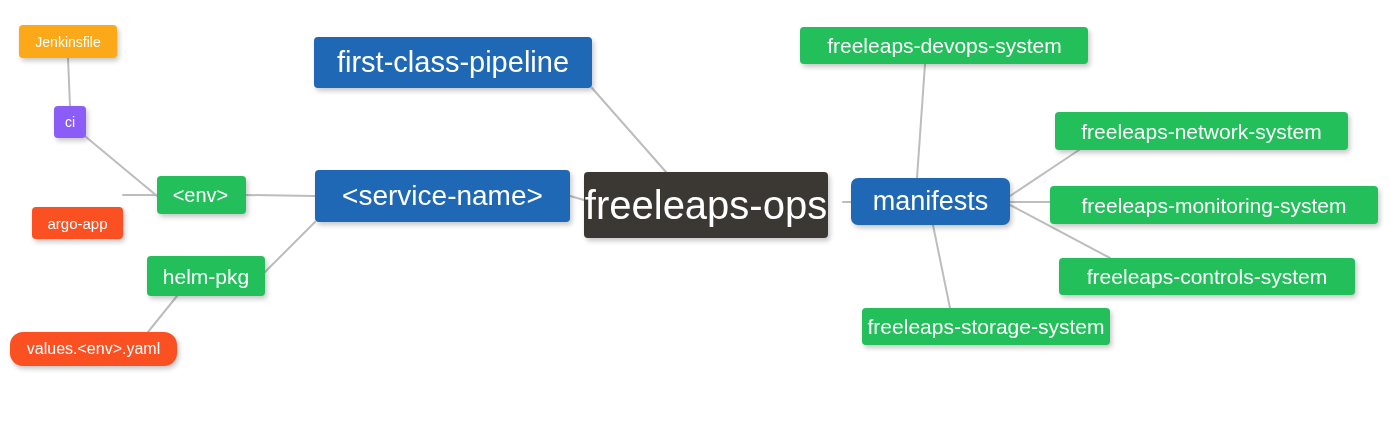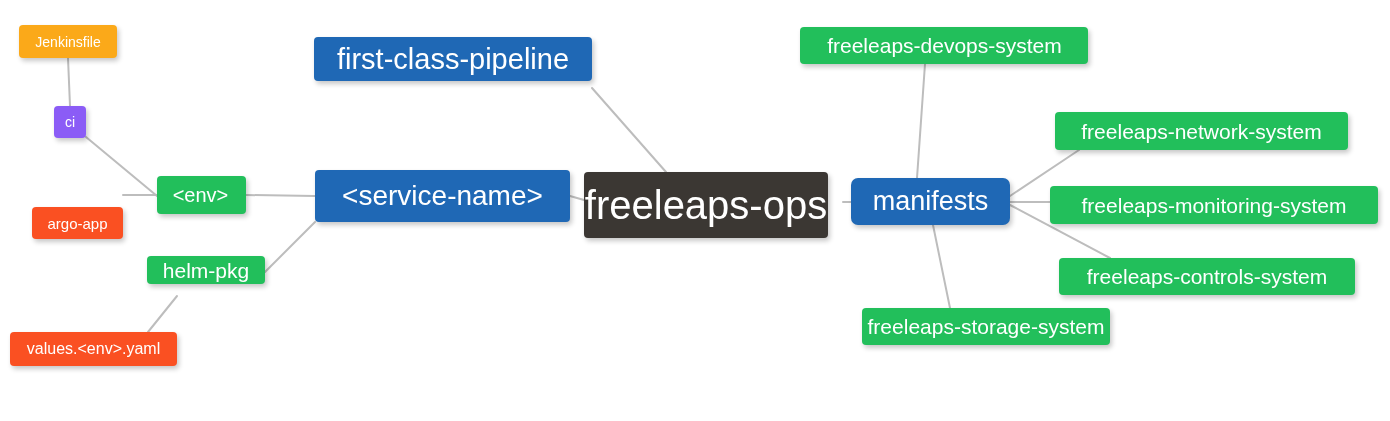--- a/index.html
+++ b/index.html
@@ -71,27 +71,27 @@
       </div>
       <div class="node node-red" style="left: 54px; top: 106px; width: 32px; height: 32px; background: #8b5cf6; font-size: 14px;">
         <span class="node-label">ci</span>
       </div>
       <div class="node node-red" style="left: 32px; top: 179px; width: 91px; height: 32px; background: rgb(250, 80, 34); font-size: 15px; margin-top: 28px;">
         <span class="node-label">argo-app</span>
       </div>
       <div class="node node-green" style="left: 157px; top: 176px; width: 89px; height: 38px; background: rgb(34, 191, 91); font-size: 20px; padding-left: 8px;">
         <span class="node-label">&lt;env&gt;</span>
       </div>
-      <div class="node node-green" style="left: 147px; top: 256px; width: 118px; height: 28px; background: rgb(34, 191, 91); font-size: 21px;">
+      <div class="node node-green" style="left: 147px; top: 256px; width: 118px; height: 40px; background: rgb(34, 191, 91); font-size: 21px;">
         <span class="node-label">helm-pkg</span>
       </div>
-      <div class="node node-red" style="left: 10px; top: 332px; width: 167px; height: 34px; background: rgb(250, 80, 34); font-size: 16px;">
+      <div class="node node-red" style="left: 10px; top: 332px; width: 167px; height: 34px; background: rgb(250, 80, 34); font-size: 16px; border-radius: 13px;">
         <span class="node-label">values.&lt;env&gt;.yaml</span>
       </div>
-      <div class="node node-blue" style="left: 314px; top: 37px; width: 278px; height: 44px; background: rgb(31, 104, 181); font-size: 29px;">
+      <div class="node node-blue" style="left: 314px; top: 37px; width: 278px; height: 51px; background: rgb(31, 104, 181); font-size: 29px;">
         <span class="node-label">first-class-pipeline</span>
       </div>
       <div class="node node-blue" style="left: 315px; top: 170px; width: 255px; height: 52px; background: rgb(31, 104, 181); font-size: 28px;">
         <span class="node-label">&lt;service-name&gt;</span>
       </div>
       <div class="node node-root" style="left: 584px; top: 172px; width: 244px; height: 66px; background: rgb(59, 55, 51); font-size: 40px;">
         <span class="node-label">freeleaps-ops</span>
       </div>
       <div class="node node-blue" style="left: 851px; top: 178px; width: 159px; height: 47px; background: rgb(31, 104, 181); font-size: 27px; border-radius: 7px;">
         <span class="node-label">manifests</span>

